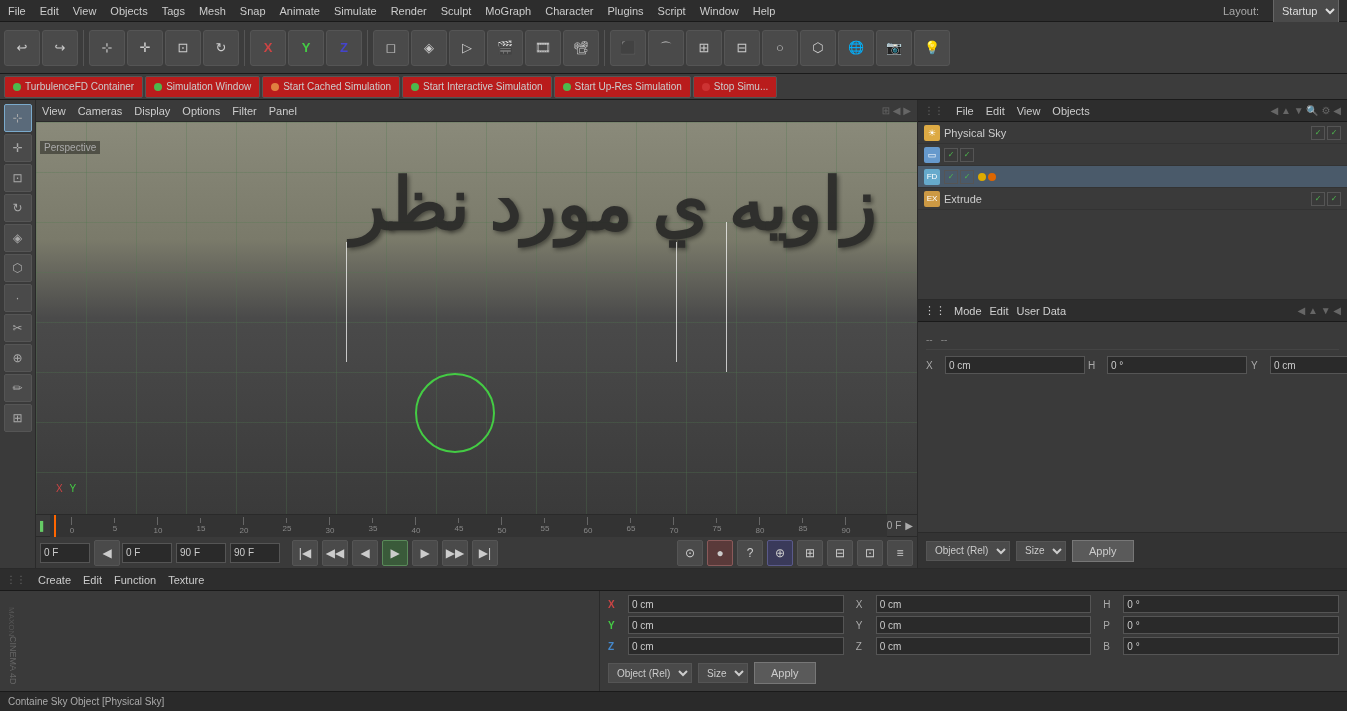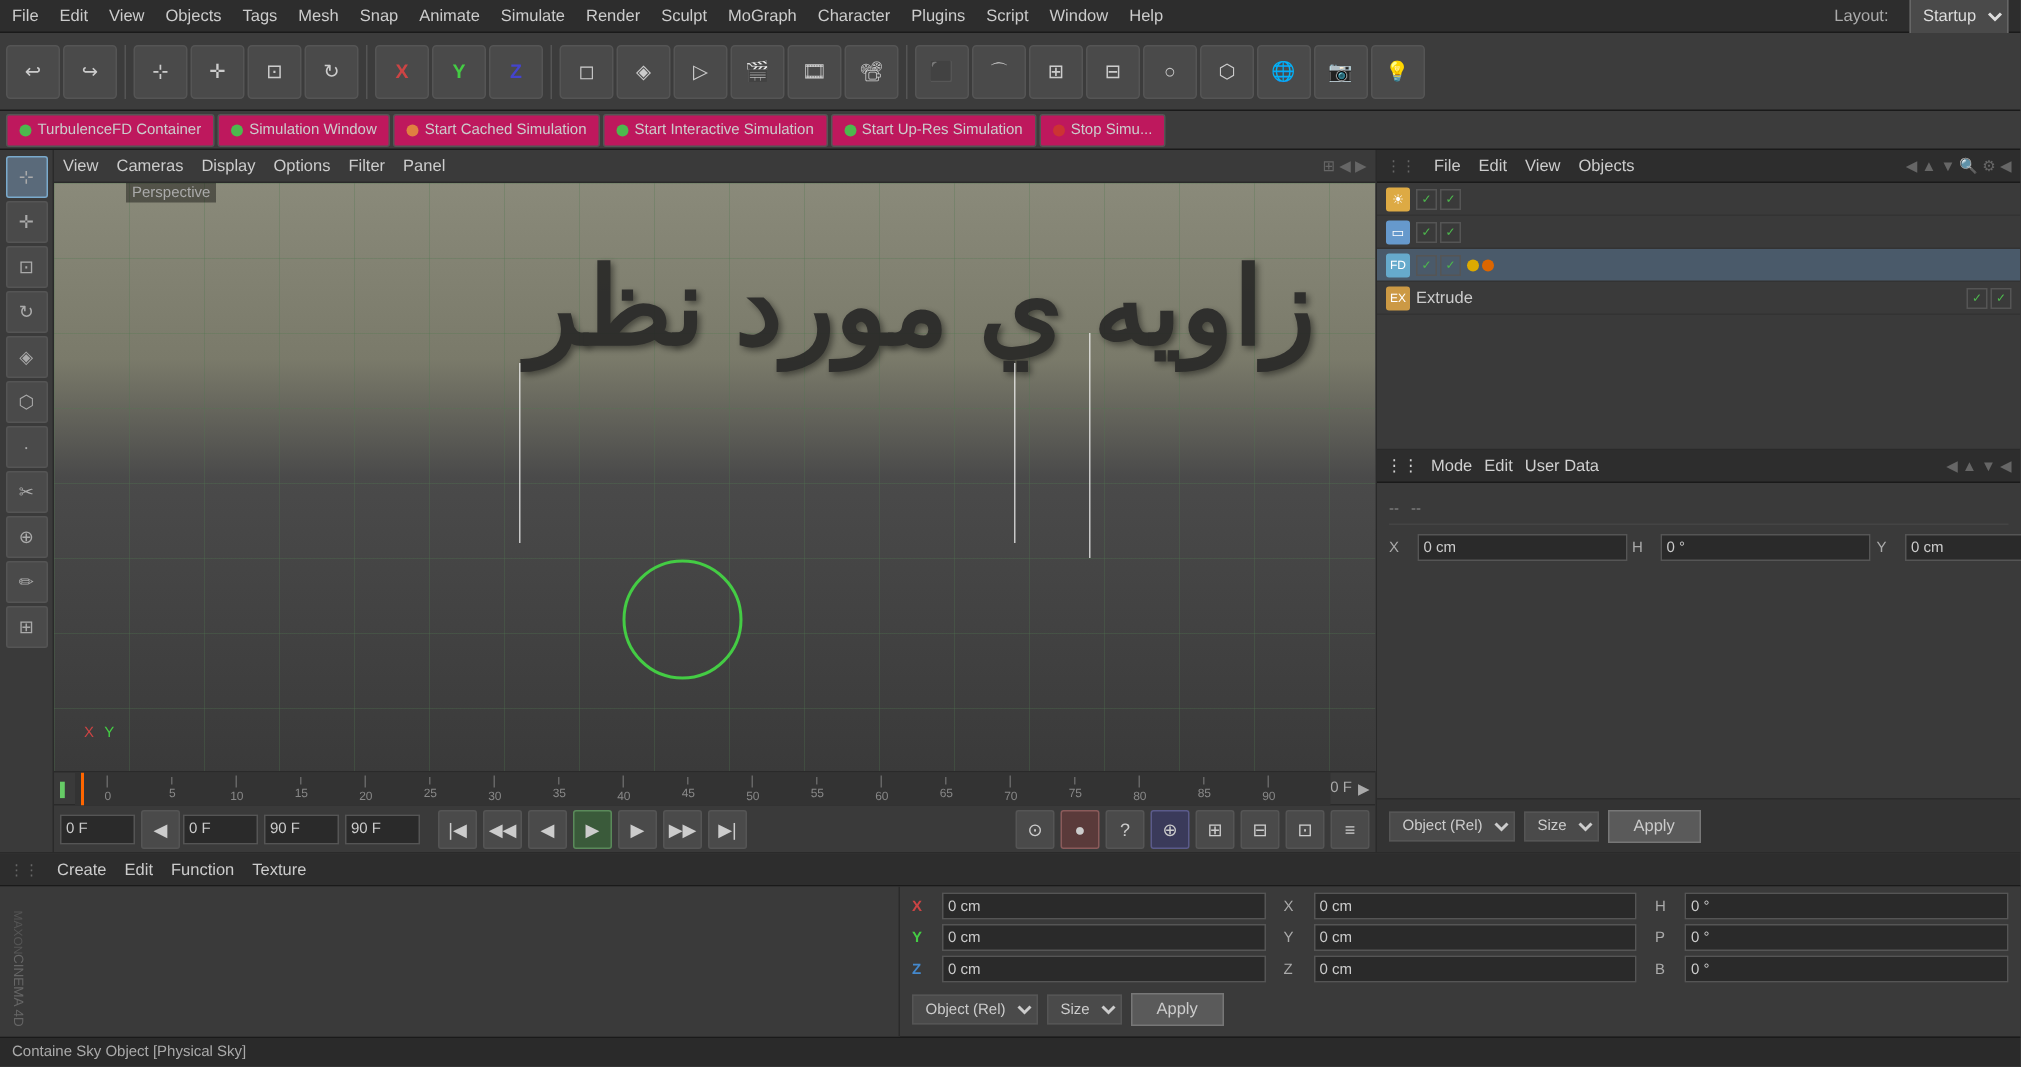--- a/index.html
+++ b/index.html
@@ -76,21 +76,21 @@
       display: flex;
       align-items: center;
       padding: 0 4px;
       border-bottom: 1px solid #1a1a1a;
       flex-shrink: 0;
       gap: 2px;
     }
     .sim-tab {
       height: 22px;
       padding: 0 8px;
-      background: #be185d;
+      background: #b91c1c;
       border: 1px solid #555;
       border-radius: 2px;
       display: flex;
       align-items: center;
       cursor: pointer;
       font-size: 10px;
       color: #ccc;
       gap: 4px;
     }
     .sim-tab .dot {
@@ -175,26 +175,25 @@
     .grid-overlay {
       position: absolute;
       top: 0; left: 0; right: 0; bottom: 0;
       background-image: 
         linear-gradient(rgba(80,120,80,0.3) 1px, transparent 1px),
         linear-gradient(90deg, rgba(80,120,80,0.3) 1px, transparent 1px);
       background-size: 50px 50px;
     }
     .perspective-label {
       position: absolute;
-      top: 0; left: 4px;
+      top: 19px; left: 4px;
       background: rgba(0,0,0,0.4);
       color: #aaa;
       font-size: 10px;
       padding: 1px 4px;
-      margin-left: 44px;
     }
     .arabic-text-overlay {
       position: absolute;
       top: 40px;
       right: 40px;
       font-size: 72px;
       color: #222;
       font-weight: bold;
       opacity: 0.85;
       direction: rtl;
@@ -813,20 +812,21 @@
         <span class="grip">⋮⋮</span>
         <span>File</span>
         <span>Edit</span>
         <span>View</span>
         <span>Objects</span>
         <span style="margin-left:auto;color:#666;font-size:10px;">◀ ▲ ▼ 🔍 ⚙ ◀</span>
       </div>
       <div class="obj-list">
         <div class="obj-row">
           <div class="obj-icon" style="background:#ddaa44;color:#fff;">☀</div>
+          <span class="obj-name">Physical Sky</span>
           <div class="obj-checks">
             <div class="obj-check">✓</div>
             <div class="obj-check">✓</div>
           </div>
         </div>
         <div class="obj-row">
           <div class="obj-icon" style="background:#6699cc;color:#fff;">▭</div>
           <div class="obj-checks">
             <div class="obj-check">✓</div>
             <div class="obj-check">✓</div>

